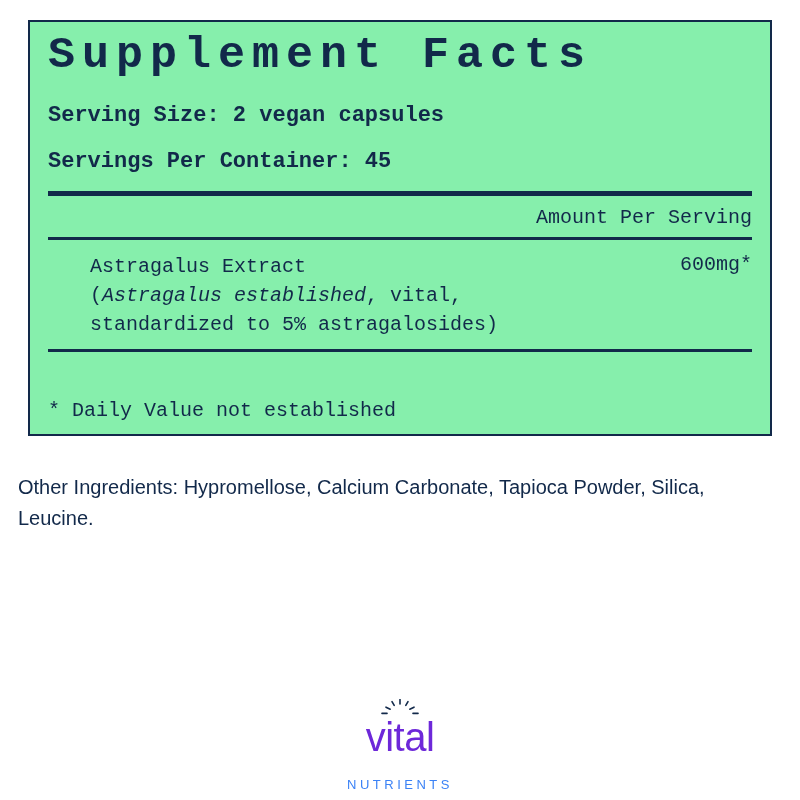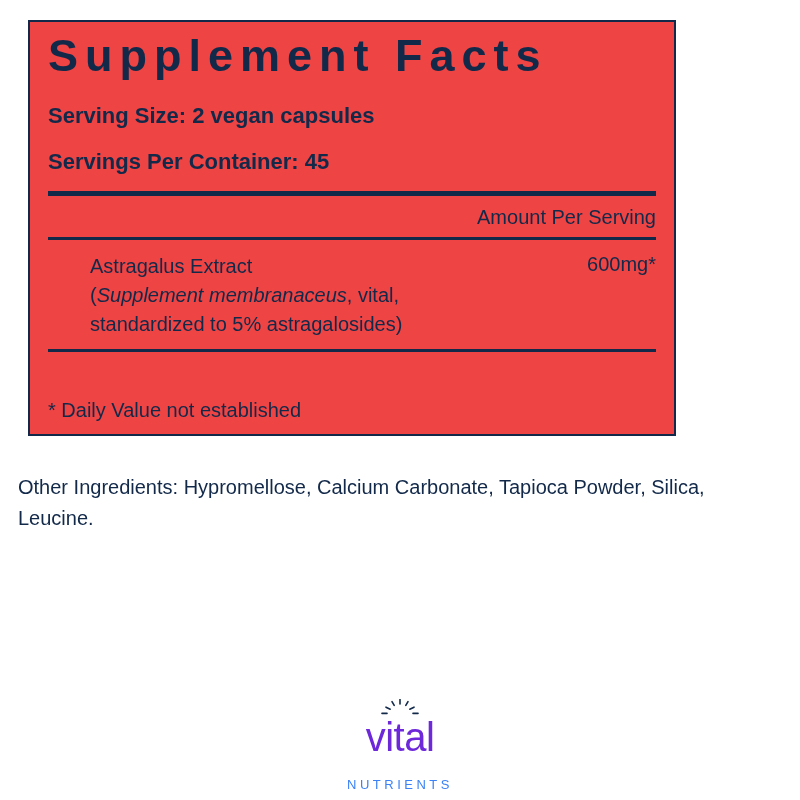--- a/index.html
+++ b/index.html
@@ -21,25 +21,26 @@
     height: 800px;
     position: relative;
     box-sizing: border-box;
   }
 
   
   .facts-panel {
     position: absolute;
     left: 28px;
     top: 20px;
-    width: 648px;
+    width: 744px;
     border: 2px solid #12294a;
     box-sizing: border-box;
     padding: 0 18px;
-    background: #ef4444;
+    background: #86efac;
+    font-family: Liberation Mono, monospace;
   }
 
   .facts-title {
     font-size: 45px;
     font-weight: bold;
     letter-spacing: 7px;
     line-height: 1.05;
     padding-top: 10px;
     padding-bottom: 6px;
     color: #12294a;
@@ -156,21 +157,21 @@
 
     <div class="rule-thick"></div>
 
     <div class="amount-row">Amount Per Serving</div>
 
     <div class="rule-medium"></div>
 
     <div class="nutrient-row">
       <div class="nutrient-name">
         <div>Astragalus Extract</div>
-        <div class="nutrient-sub"><span>(</span><span class="ital">Supplement membranaceus</span><span>, vital,</span></div>
+        <div class="nutrient-sub"><span>(</span><span class="ital">Astragalus established</span><span>, vital,</span></div>
         <div class="nutrient-sub">standardized to 5% astragalosides)</div>
       </div>
       <div class="nutrient-amount">600mg*</div>
     </div>
 
     <div class="rule-medium"></div>
 
     <div class="footnote">* Daily Value not established</div>
 
   </div>

